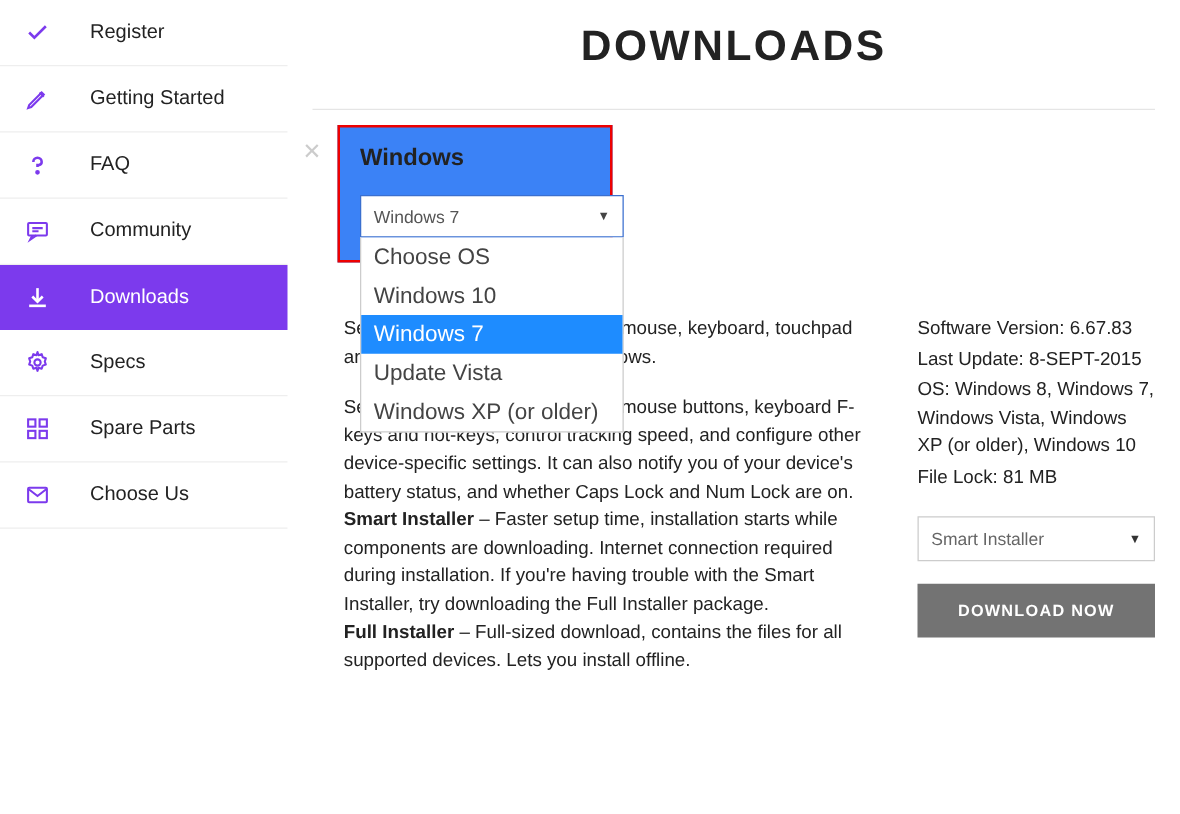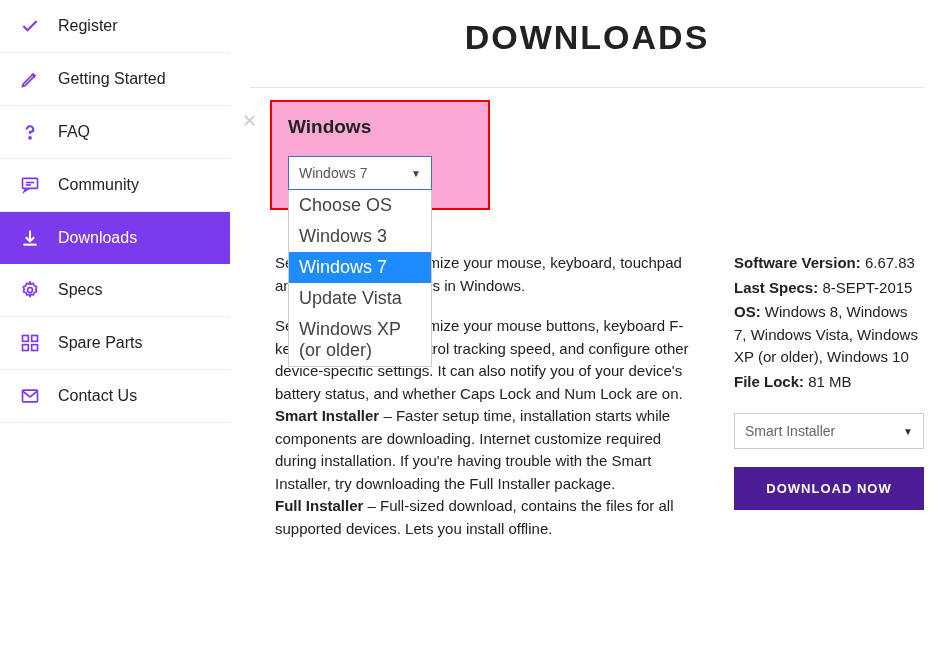--- a/index.html
+++ b/index.html
@@ -1,34 +1,34 @@
 <!DOCTYPE html>
 <html><head>
 <meta charset="utf-8">
 <style>
   * { box-sizing: border-box; margin: 0; padding: 0; }
   body { font-family: 'Segoe UI', Arial, sans-serif; background: #fff; color: #222; width: 944px; }
   .container { display: flex; }
   .sidebar { width: 230px; }
   .nav-item {
-    display: flex; align-items: center; gap: 18px;
+    display: flex; align-items: center; gap: 32px;
     padding: 16px 20px; border-bottom: 1px solid #eee;
     cursor: pointer; font-size: 16px; color: #222;
   }
   .nav-item.active { background: #7c3aed; color: #fff; border-bottom: none; }
   .nav-item .icon { width: 20px; height: 20px; display: flex; align-items: center; justify-content: center; color: #7c3aed; flex-shrink: 0; }
   .nav-item.active .icon { color: #fff; }
   .main { flex: 1; padding: 0 20px 20px 20px; }
   .title { font-size: 34px; font-weight: 800; text-align: center; letter-spacing: 2px; margin: 18px 0 30px; }
   .divider { border: none; border-top: 1px solid #e5e5e5; margin: 0 0 0 0; }
   .os-section { position: relative; margin: 12px 0 0 20px; }
   .close-x { position: absolute; left: -28px; top: 10px; color: #ccc; font-size: 18px; cursor: pointer; }
-  .red-box { border: 2px solid #e00; padding: 14px 16px 18px 16px; width: 220px; position: relative; background: #f9a8d4; }
+  .red-box { border: 2px solid #e00; padding: 14px 16px 18px 16px; width: 220px; position: relative; background: #3b82f6; }
   .os-label { font-size: 19px; font-weight: 600; color: #222; margin-bottom: 18px; }
-  .combo-box { position: relative; width: 144px; }
+  .combo-box { position: relative; width: 211px; }
   .combo-display {
     border: 1px solid #3a6fcf; padding: 8px 10px; font-size: 14px; color: #555;
     display: flex; justify-content: space-between; align-items: center; cursor: pointer;
     background: #fff;
   }
   .combo-display .caret { font-size: 10px; color: #444; }
   .combo-list {
     position: absolute; top: 100%; left: 0; right: 0; background: #fff;
     border: 1px solid #ccc; border-top: none; z-index: 10;
   }
@@ -36,29 +36,29 @@
     padding: 5px 10px; font-size: 18px; color: #444; cursor: pointer;
   }
   .combo-opt.selected { background: #1e8cff; color: #fff; }
   .content-row { display: flex; gap: 30px; margin-top: 42px; }
   .desc-col { flex: 1; padding-left: 25px; }
   .desc-col p { font-size: 15px; line-height: 1.5; color: #222; margin-bottom: 18px; }
   .desc-col .tight { margin-bottom: 0; }
   .desc-col b { font-weight: 700; }
   .info-col { width: 190px; font-size: 15px; }
   .info-col .line { margin-bottom: 2px; line-height: 1.5; }
-  .info-col b { font-weight: 700; }
+  .info-col b { font-weight: 400; }
   .installer-select {
     border: 1px solid #ccc; padding: 9px 10px; font-size: 14px; color: #666;
     display: flex; justify-content: space-between; align-items: center;
     margin-top: 20px; cursor: pointer;
   }
   .installer-select .caret { font-size: 10px; color: #333; }
   .dl-btn {
-    background: #4c1d95; color: #fff; text-align: center;
+    background: #737373; color: #fff; text-align: center;
     padding: 14px 0; font-size: 13px; font-weight: 700; letter-spacing: 1px;
     margin-top: 18px; cursor: pointer;
   }
 </style>
 </head>
 <body>
 
 <div class="container">
   <div class="sidebar">
     <div class="nav-item">
@@ -128,58 +128,58 @@
         </span>
       <span>Spare Parts</span>
     </div>
     <div class="nav-item">
       <span class="icon">
           <svg viewBox="0 0 24 24" width="20" height="20" fill="none" stroke="currentColor" stroke-width="2">
             <rect x="3" y="5" width="18" height="14" rx="1"></rect>
             <polyline points="3 6 12 13 21 6"></polyline>
           </svg>
         </span>
-      <span>Contact Us</span>
+      <span>Choose Us</span>
     </div>
   </div>
 
   <div class="main">
     <h1 class="title">DOWNLOADS</h1>
     <hr class="divider">
 
     <div class="os-section">
       <span class="close-x">✕</span>
       <div class="red-box">
         <div class="os-label">Windows</div>
         <div class="combo-box">
           <div class="combo-display">
             <span>Windows 7</span>
             <span class="caret">▼</span>
           </div>
           <div class="combo-list">
             <div class="combo-opt">Choose OS</div>
-            <div class="combo-opt">Windows 3</div>
+            <div class="combo-opt">Windows 10</div>
             <div class="combo-opt selected">Windows 7</div>
             <div class="combo-opt">Update Vista</div>
             <div class="combo-opt">Windows XP (or older)</div>
           </div>
         </div>
       </div>
     </div>
 
     <div class="content-row">
       <div class="desc-col">
         <p>SetPoint lets you customize your mouse, keyboard, touchpad and number pad settings in Windows.</p>
         <p class="tight">SetPoint lets you customize your mouse buttons, keyboard F-keys and hot-keys, control tracking speed, and configure other device-specific settings. It can also notify you of your device's battery status, and whether Caps Lock and Num Lock are on.</p>
-        <p class="tight"><b>Smart Installer</b><span> – Faster setup time, installation starts while components are downloading. Internet customize required during installation. If you're having trouble with the Smart Installer, try downloading the Full Installer package.</span></p>
+        <p class="tight"><b>Smart Installer</b><span> – Faster setup time, installation starts while components are downloading. Internet connection required during installation. If you're having trouble with the Smart Installer, try downloading the Full Installer package.</span></p>
         <p class="tight"><b>Full Installer</b><span> – Full-sized download, contains the files for all supported devices. Lets you install offline.</span></p>
       </div>
       <div class="info-col">
         <div class="line"><b>Software Version:</b> <span>6.67.83</span></div>
-        <div class="line"><b>Last Specs:</b> <span>8-SEPT-2015</span></div>
+        <div class="line"><b>Last Update:</b> <span>8-SEPT-2015</span></div>
         <div class="line"><b>OS:</b> <span>Windows 8, Windows 7, Windows Vista, Windows XP (or older), Windows 10</span></div>
         <div class="line"><b>File Lock:</b> <span>81 MB</span></div>
         <div class="installer-select">
           <span>Smart Installer</span>
           <span class="caret">▼</span>
         </div>
         <div class="dl-btn">DOWNLOAD NOW</div>
       </div>
     </div>
   </div>

